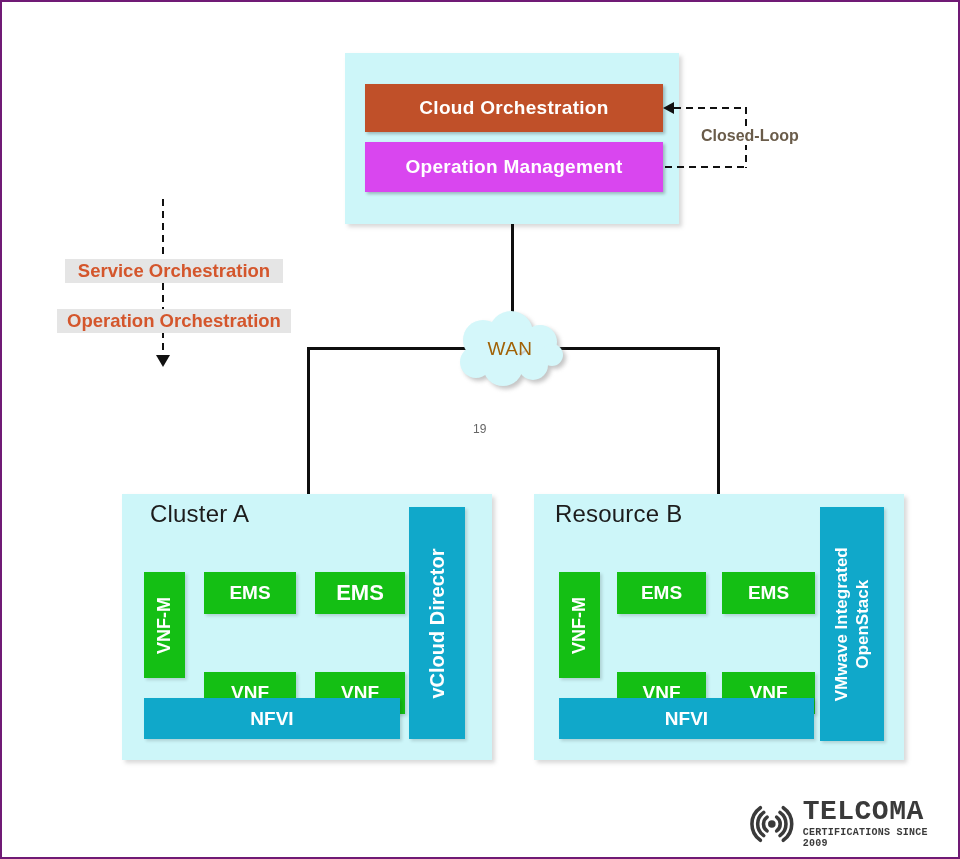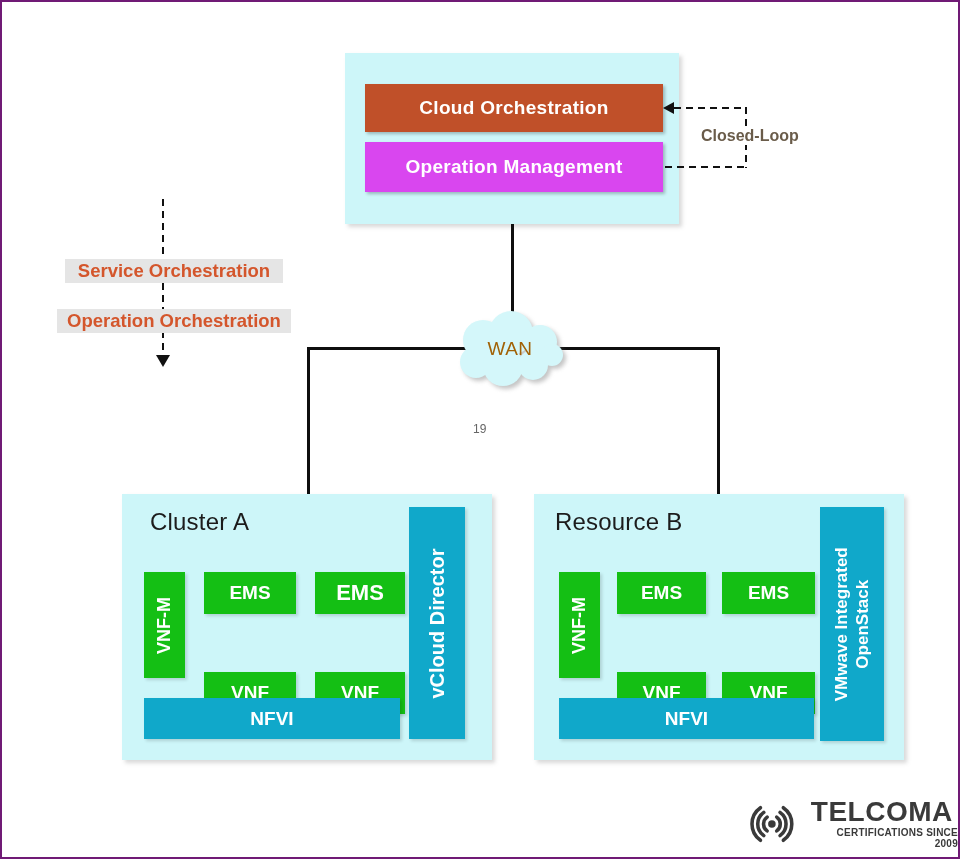--- a/index.html
+++ b/index.html
@@ -46,41 +46,41 @@
     font-size:19px;color:#a16207;letter-spacing:.5px;
   }
   .page-number{position:absolute;left:471px;top:420px;font-size:12px;color:#666;}
   
   .cluster{
     position:absolute;top:492px;width:370px;height:266px;background:#cdf6f9;
     box-shadow:3px 3px 4px rgba(130,130,130,.30);
   }
   .cluster-a{left:120px;}
   .cluster-b{left:532px;}
-  .cluster-title{position:absolute;top:14px;font-size:24px;color:#1c1c1c;font-weight:500;letter-spacing:.2px;}
+  .cluster-title{position:absolute;top:6px;font-size:24px;color:#1c1c1c;font-weight:500;letter-spacing:.2px;}
   .box{
     position:absolute;display:flex;align-items:center;justify-content:center;
     color:#fff;font-weight:600;box-shadow:2px 2px 3px rgba(0,0,0,.15);
   }
   .green{background:#14bf14;font-size:19px;}
   .teal{background:#10a8ca;font-size:19px;}
   .vtext{transform:rotate(-90deg);white-space:nowrap;text-align:center;}
   .vnfm{top:78px;width:41px;height:106px;font-size:18px;}
   .row1{top:78px;height:42px;}
   .row2{top:145px;height:42px;margin-top:33px;}
   .ems2a{font-size:22px;}
   .nfvi{top:204px;height:41px;}
   .platform{top:13px;font-size:20px;}
   .platform .vtext div{line-height:1.25;}
   .platform-b{font-size:17px;}
   
   .logo{position:absolute;left:741px;top:796px;display:flex;align-items:center;color:#3a3a3a;}
-  .logo-text{margin-left:10px;}
+  .logo-text{margin-left:2px;font-family:Liberation Mono, monospace;}
   .logo-brand{font-size:28px;font-weight:bold;line-height:1;letter-spacing:.5px;}
-  .logo-tagline{font-size:10px;font-weight:bold;letter-spacing:.25px;margin-top:1px;text-align:right;}
+  .logo-tagline{font-size:10px;font-weight:bold;letter-spacing:.25px;margin-top:1px;text-align:left;}
 </style>
 </head>
 <body>
 
 <div class="canvas">
 
   <div class="top-box">
     <div></div>
   </div>
   <div class="hbar bar-orange">

